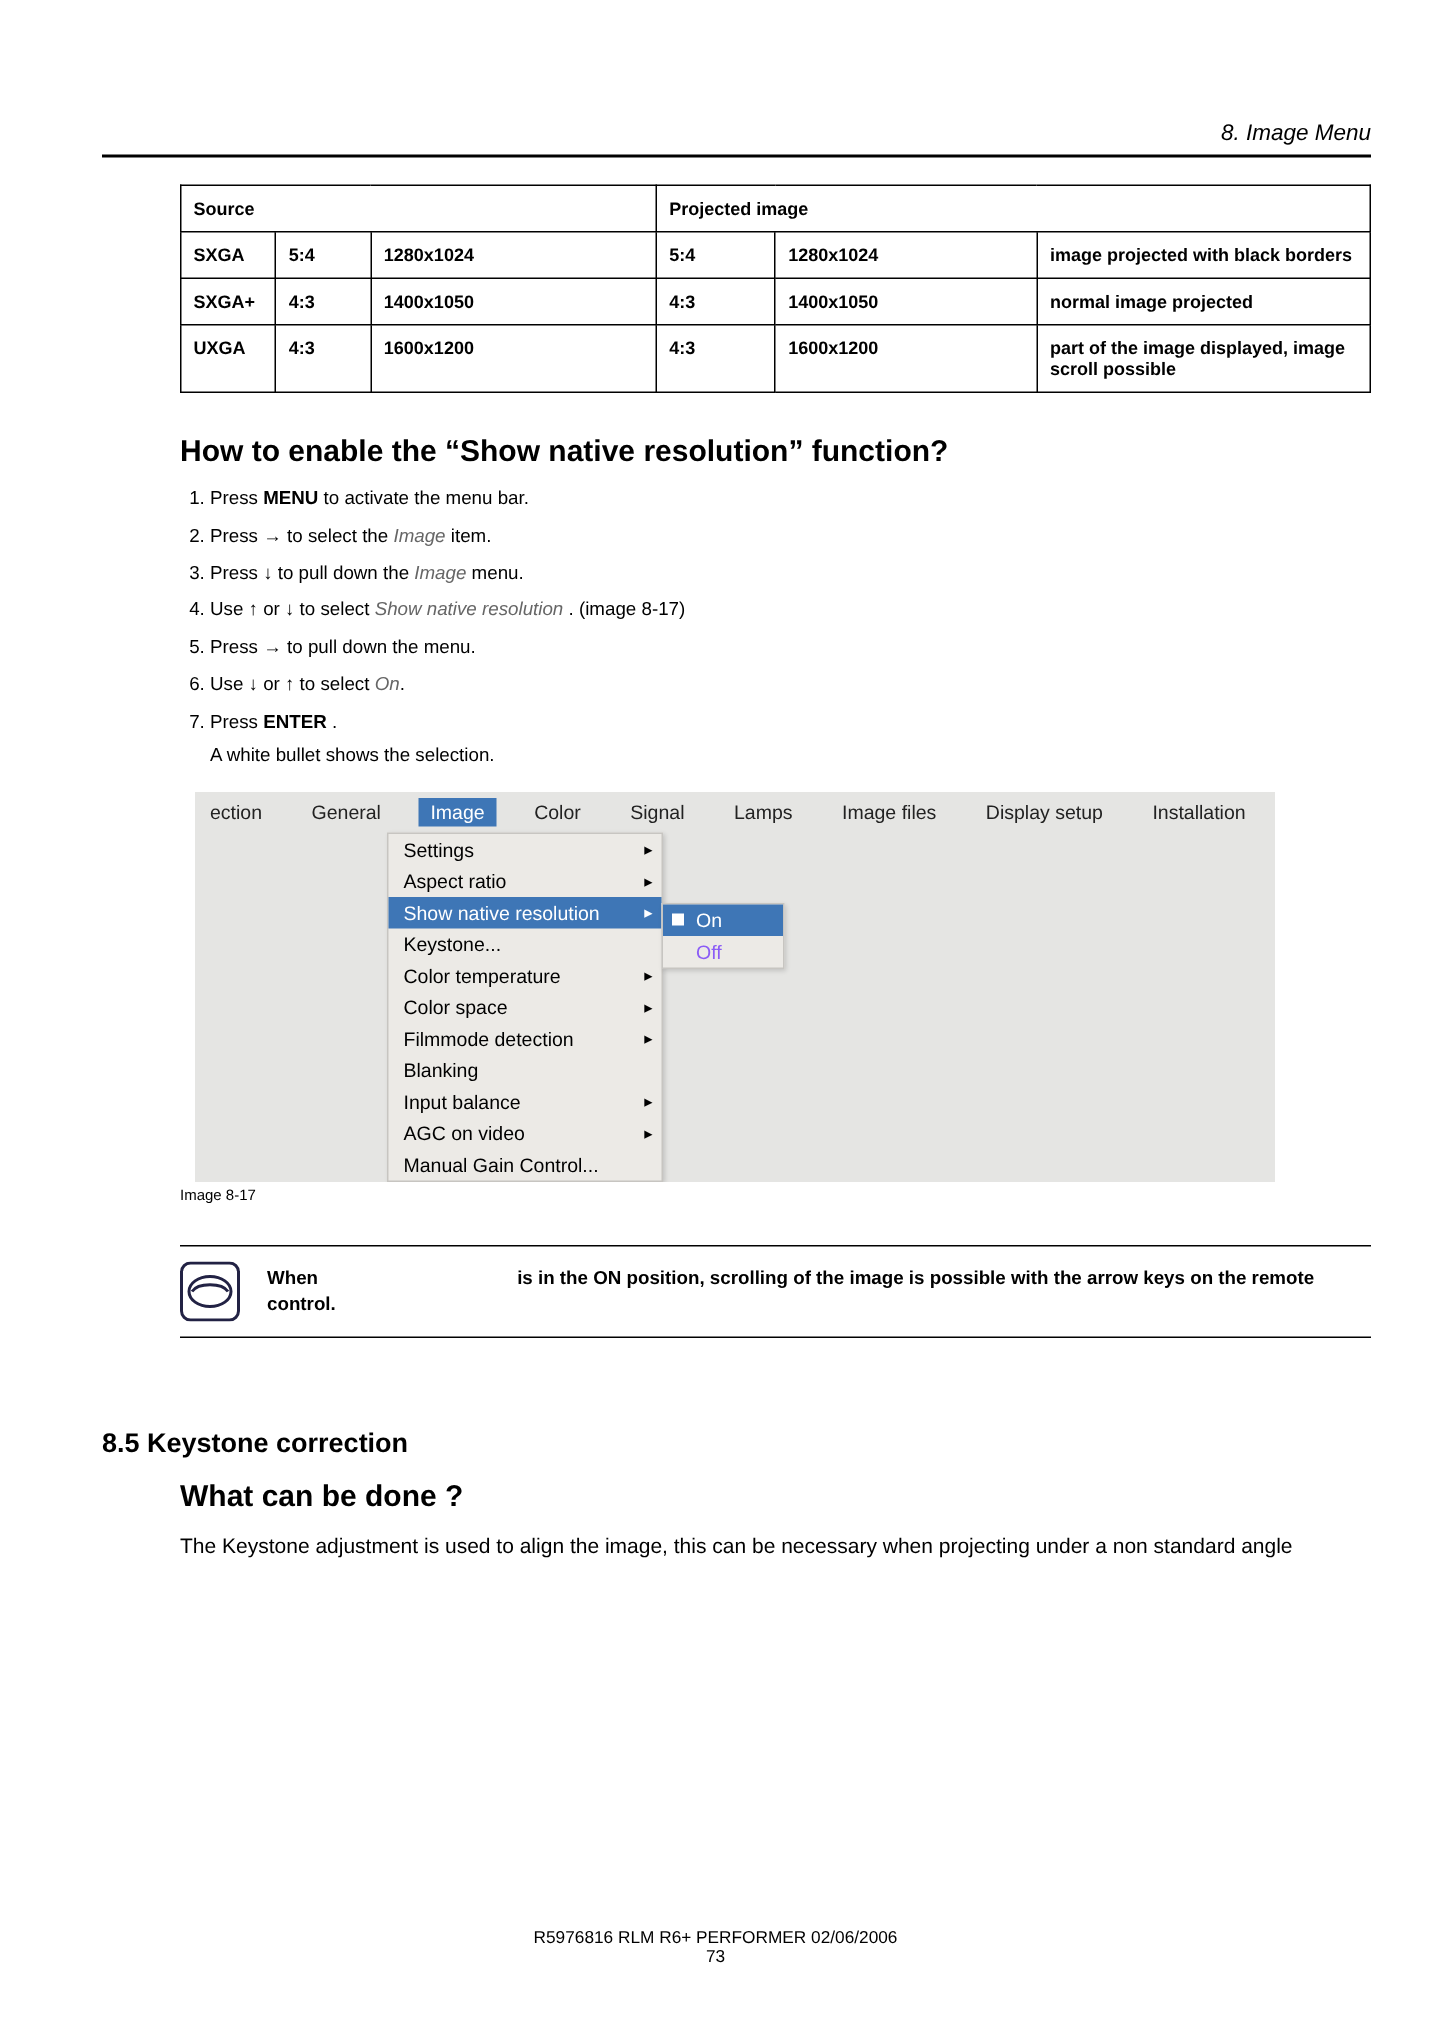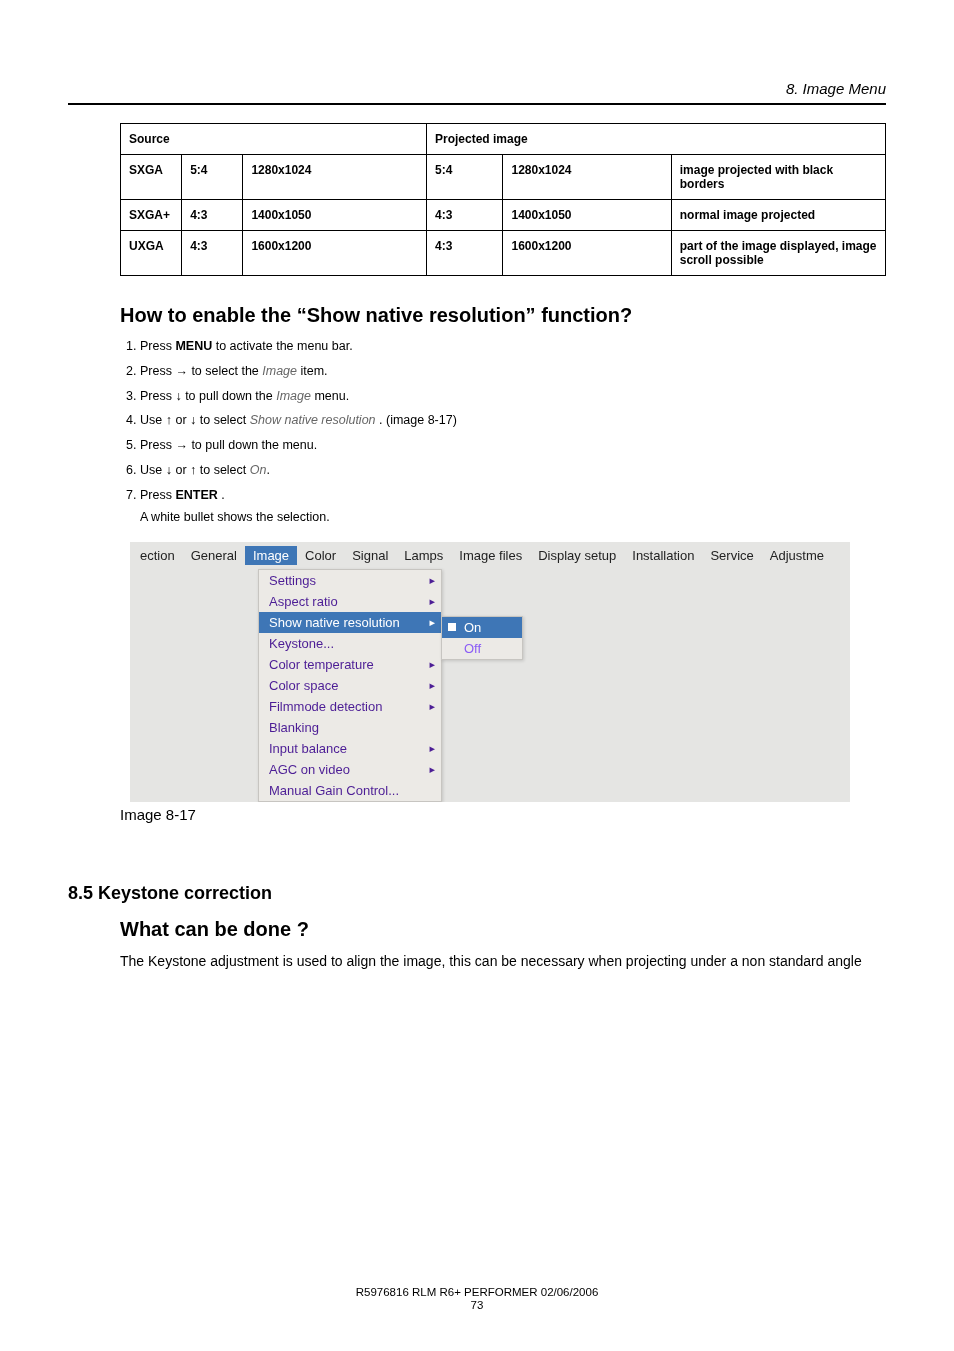--- a/index.html
+++ b/index.html
@@ -9,21 +9,21 @@
     font-family: Arial, Helvetica, sans-serif;
     color: #000;
     font-size: 13px;
   }
   .page {
     width: 954px;
     min-height: 1351px;
     margin: 0 auto;
     position: relative;
     box-sizing: border-box;
-    padding: 80px 68px 40px 68px;
+    padding: 80px 40px 40px 68px;
   }
   .chapter-header {
     font-style: italic;
     text-align: right;
     font-size: 15px;
     margin-bottom: 6px;
   }
   .hr-top {
     border: none;
     border-top: 2px solid #000;
@@ -84,41 +84,42 @@
     height: 260px;
     font-size: 13px;
     color: #222;
     box-sizing: border-box;
     overflow: hidden;
   }
   .menubar {
     display: flex;
     align-items: center;
     padding: 4px 2px;
+    gap: 17px;
   }
   .menubar span {
     padding: 2px 8px;
     white-space: nowrap;
   }
   .menubar .active {
     background: #3e76b6;
     color: #fff;
   }
   .submenu {
     position: relative;
     margin-left: 128px;
     width: 182px;
     background: #eceae6;
     border: 1px solid #c7c5c1;
     box-shadow: 1px 1px 3px rgba(0,0,0,.15);
   }
   .submenu .mi {
     padding: 3px 20px 3px 10px;
     position: relative;
-    color:#4c1d95;
+    color:#000000;
   }
   .submenu .mi.hl {
     background: #3e76b6;
     color: #fff;
   }
   .submenu .mi .arrow {
     position: absolute;
     right: 6px; top: 4px;
     font-size: 11px;
   }
@@ -140,21 +141,21 @@
   .flyout .fi.hl {
     background: #3e76b6;
     color:#fff;
   }
   .flyout .fi .marker {
     position:absolute; left:6px; top:6px;
     width:8px; height:8px; background:#000;
   }
   .flyout .fi.hl .marker { background:#fff; }
 
-  .img-caption { font-size: 15px; margin: 4px 0 27px 52px; }
+  .img-caption { font-size: 10px; margin: 4px 0 27px 52px; }
 
   
   .note-row {
     display:flex;
     align-items:center;
     gap: 18px;
     margin: 12px 0 0 52px;
     border-top: 1px solid #000;
     border-bottom: 1px solid #000;
     padding: 10px 0;
@@ -277,20 +278,30 @@
       <div class="mi"><span>Manual Gain Control...</span></div>
 
       <div class="flyout">
         <div class="fi hl"><span class="marker"></span><span>On</span></div>
         <div class="fi"><span>Off</span></div>
       </div>
     </div>
   </div>
   <div class="img-caption">Image 8-17</div>
 
+  <div class="note-row">
+    <svg class="note-icon" viewBox="0 0 40 40">
+      <rect x="1" y="1" width="38" height="38" rx="6" fill="none" stroke="#224" stroke-width="2"></rect>
+      <ellipse cx="20" cy="20" rx="14" ry="10" fill="none" stroke="#224" stroke-width="2"></ellipse>
+      <path d="M8 20 C12 14,28 14,32 20" fill="none" stroke="#224" stroke-width="2"></path>
+    </svg>
+    <div class="note-text">
+      <span>When </span><span class="italic-gap">Show native resolution</span><span> is in the ON position, scrolling of the image is possible with the arrow keys on the remote control.</span>
+    </div>
+  </div>
 
   <div class="section-h2">8.5    Keystone correction</div>
   <div class="section-sub" style="margin-top:0">What can be done ?</div>
   <div class="body-p">The Keystone adjustment is used to align the image, this can be necessary when projecting under a non standard angle</div>
 
   <div class="footer">
     <span>R5976816  RLM R6+ PERFORMER  02/06/2006</span>
     <span class="ruleline"></span>
     <span>73</span>
   </div>

